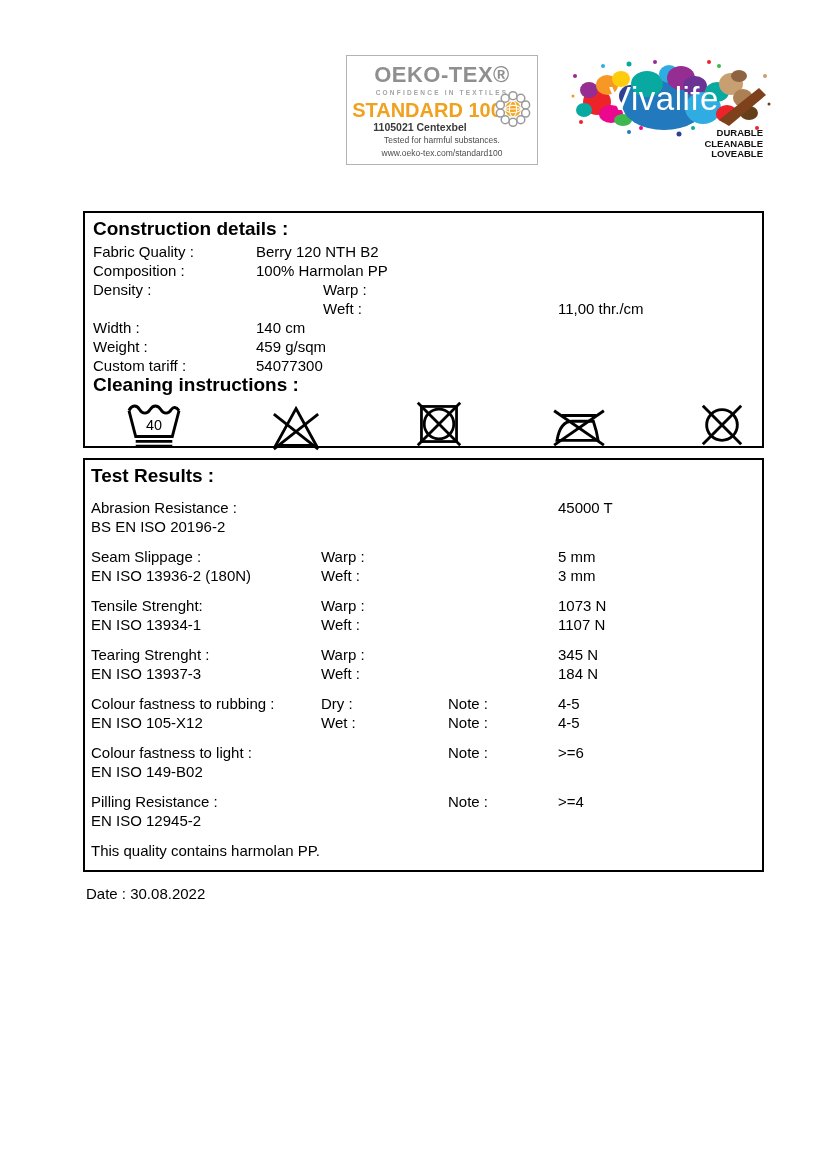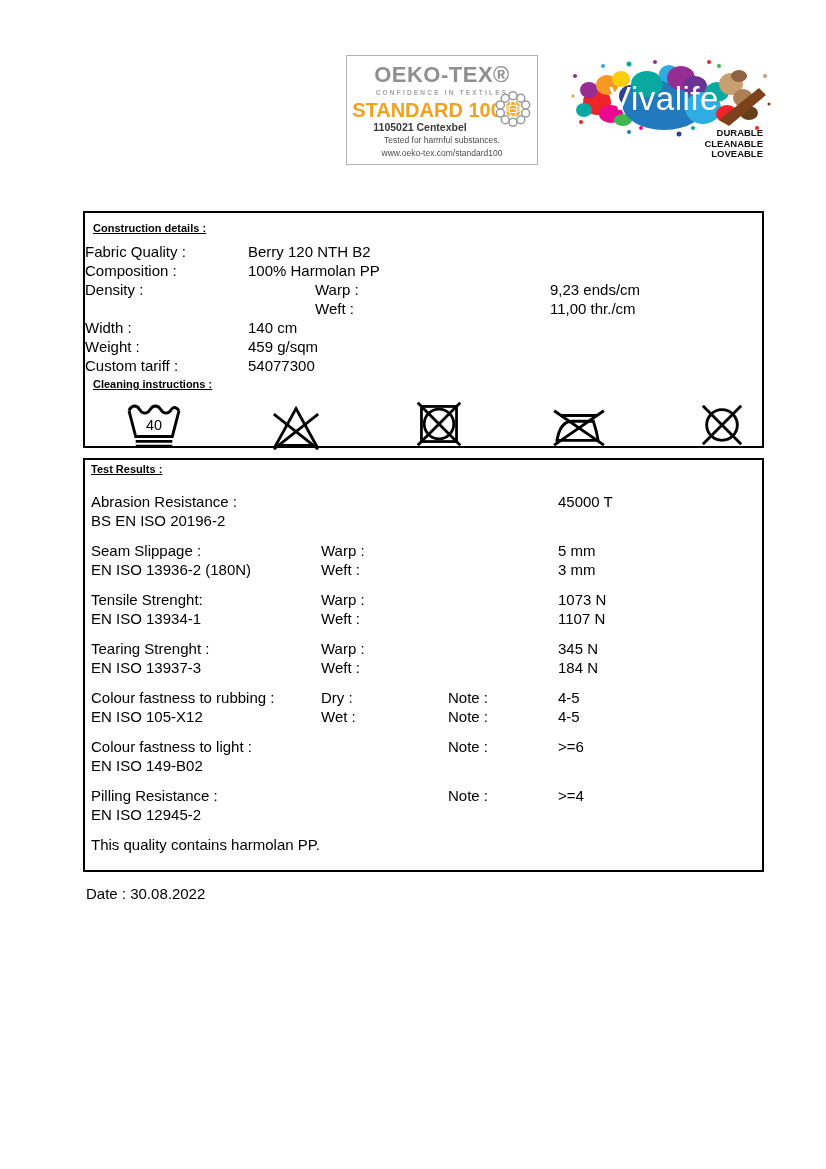--- a/index.html
+++ b/index.html
@@ -21,29 +21,29 @@
   .vivalife { position:absolute; left:543px; top:56px; width:204px; height:106px; }
   .viva-word { position:absolute; left:0; right:14px; top:24px; text-align:center;
                font-size:33px; font-weight:normal; color:#fff; letter-spacing:0.5px; }
   .viva-tagline { position:absolute; right:10px; top:72px; text-align:right;
                   font-size:9.5px; font-weight:bold; color:#111; line-height:10.5px; }
 
   
   .box1 { position:absolute; left:57px; top:211px; width:681px; height:237px;
           border:2px solid #000; box-sizing:border-box; padding-top:6px; }
   .box2 { position:absolute; left:57px; top:458px; width:681px; height:414px;
-          border:2px solid #000; box-sizing:border-box; }
-  .section-title { font-size:11px; font-weight:bold; text-decoration:underline;
+          border:2px solid #000; box-sizing:border-box; padding-top:6px; }
+  .section-title { font-size:19px; font-weight:bold; 
                    line-height:19px; padding-left:8px; }
   .box1 .section-title { margin-bottom:4px; }
   .box2 .section-title { margin-bottom:13px; padding-left:6px; }
 
   
   .c-row { display:flex; font-size:15px; line-height:19px; }
-  .c-label { flex:none; width:163px; }
+  .c-label { flex:none; width:163px; padding-left:8px; }
   .c-mid   { flex:none; width:302px; }
   .c-mid.indent { padding-left:67px; box-sizing:border-box; }
   .c-val   { flex:1; }
 
   
   .care-row { position:relative; height:52px; }
   .sym { position:absolute; }
 
   
   .t-row { margin-bottom:11px; }
@@ -148,21 +148,20 @@
       <span class="c-val"></span>
     </div>
     <div class="c-row">
       <span class="c-label">Composition :</span>
       <span class="c-mid">100% Harmolan PP</span>
       <span class="c-val"></span>
     </div>
     <div class="c-row">
       <span class="c-label">Density :</span>
       <span class="c-mid indent">Warp :</span>
-      <span class="c-val">9,23 ends/cm</span>
     </div>
     <div class="c-row">
       <span class="c-label"></span>
       <span class="c-mid indent">Weft :</span>
       <span class="c-val">11,00 thr./cm</span>
     </div>
     <div class="c-row">
       <span class="c-label">Width :</span>
       <span class="c-mid">140 cm</span>
       <span class="c-val"></span>

